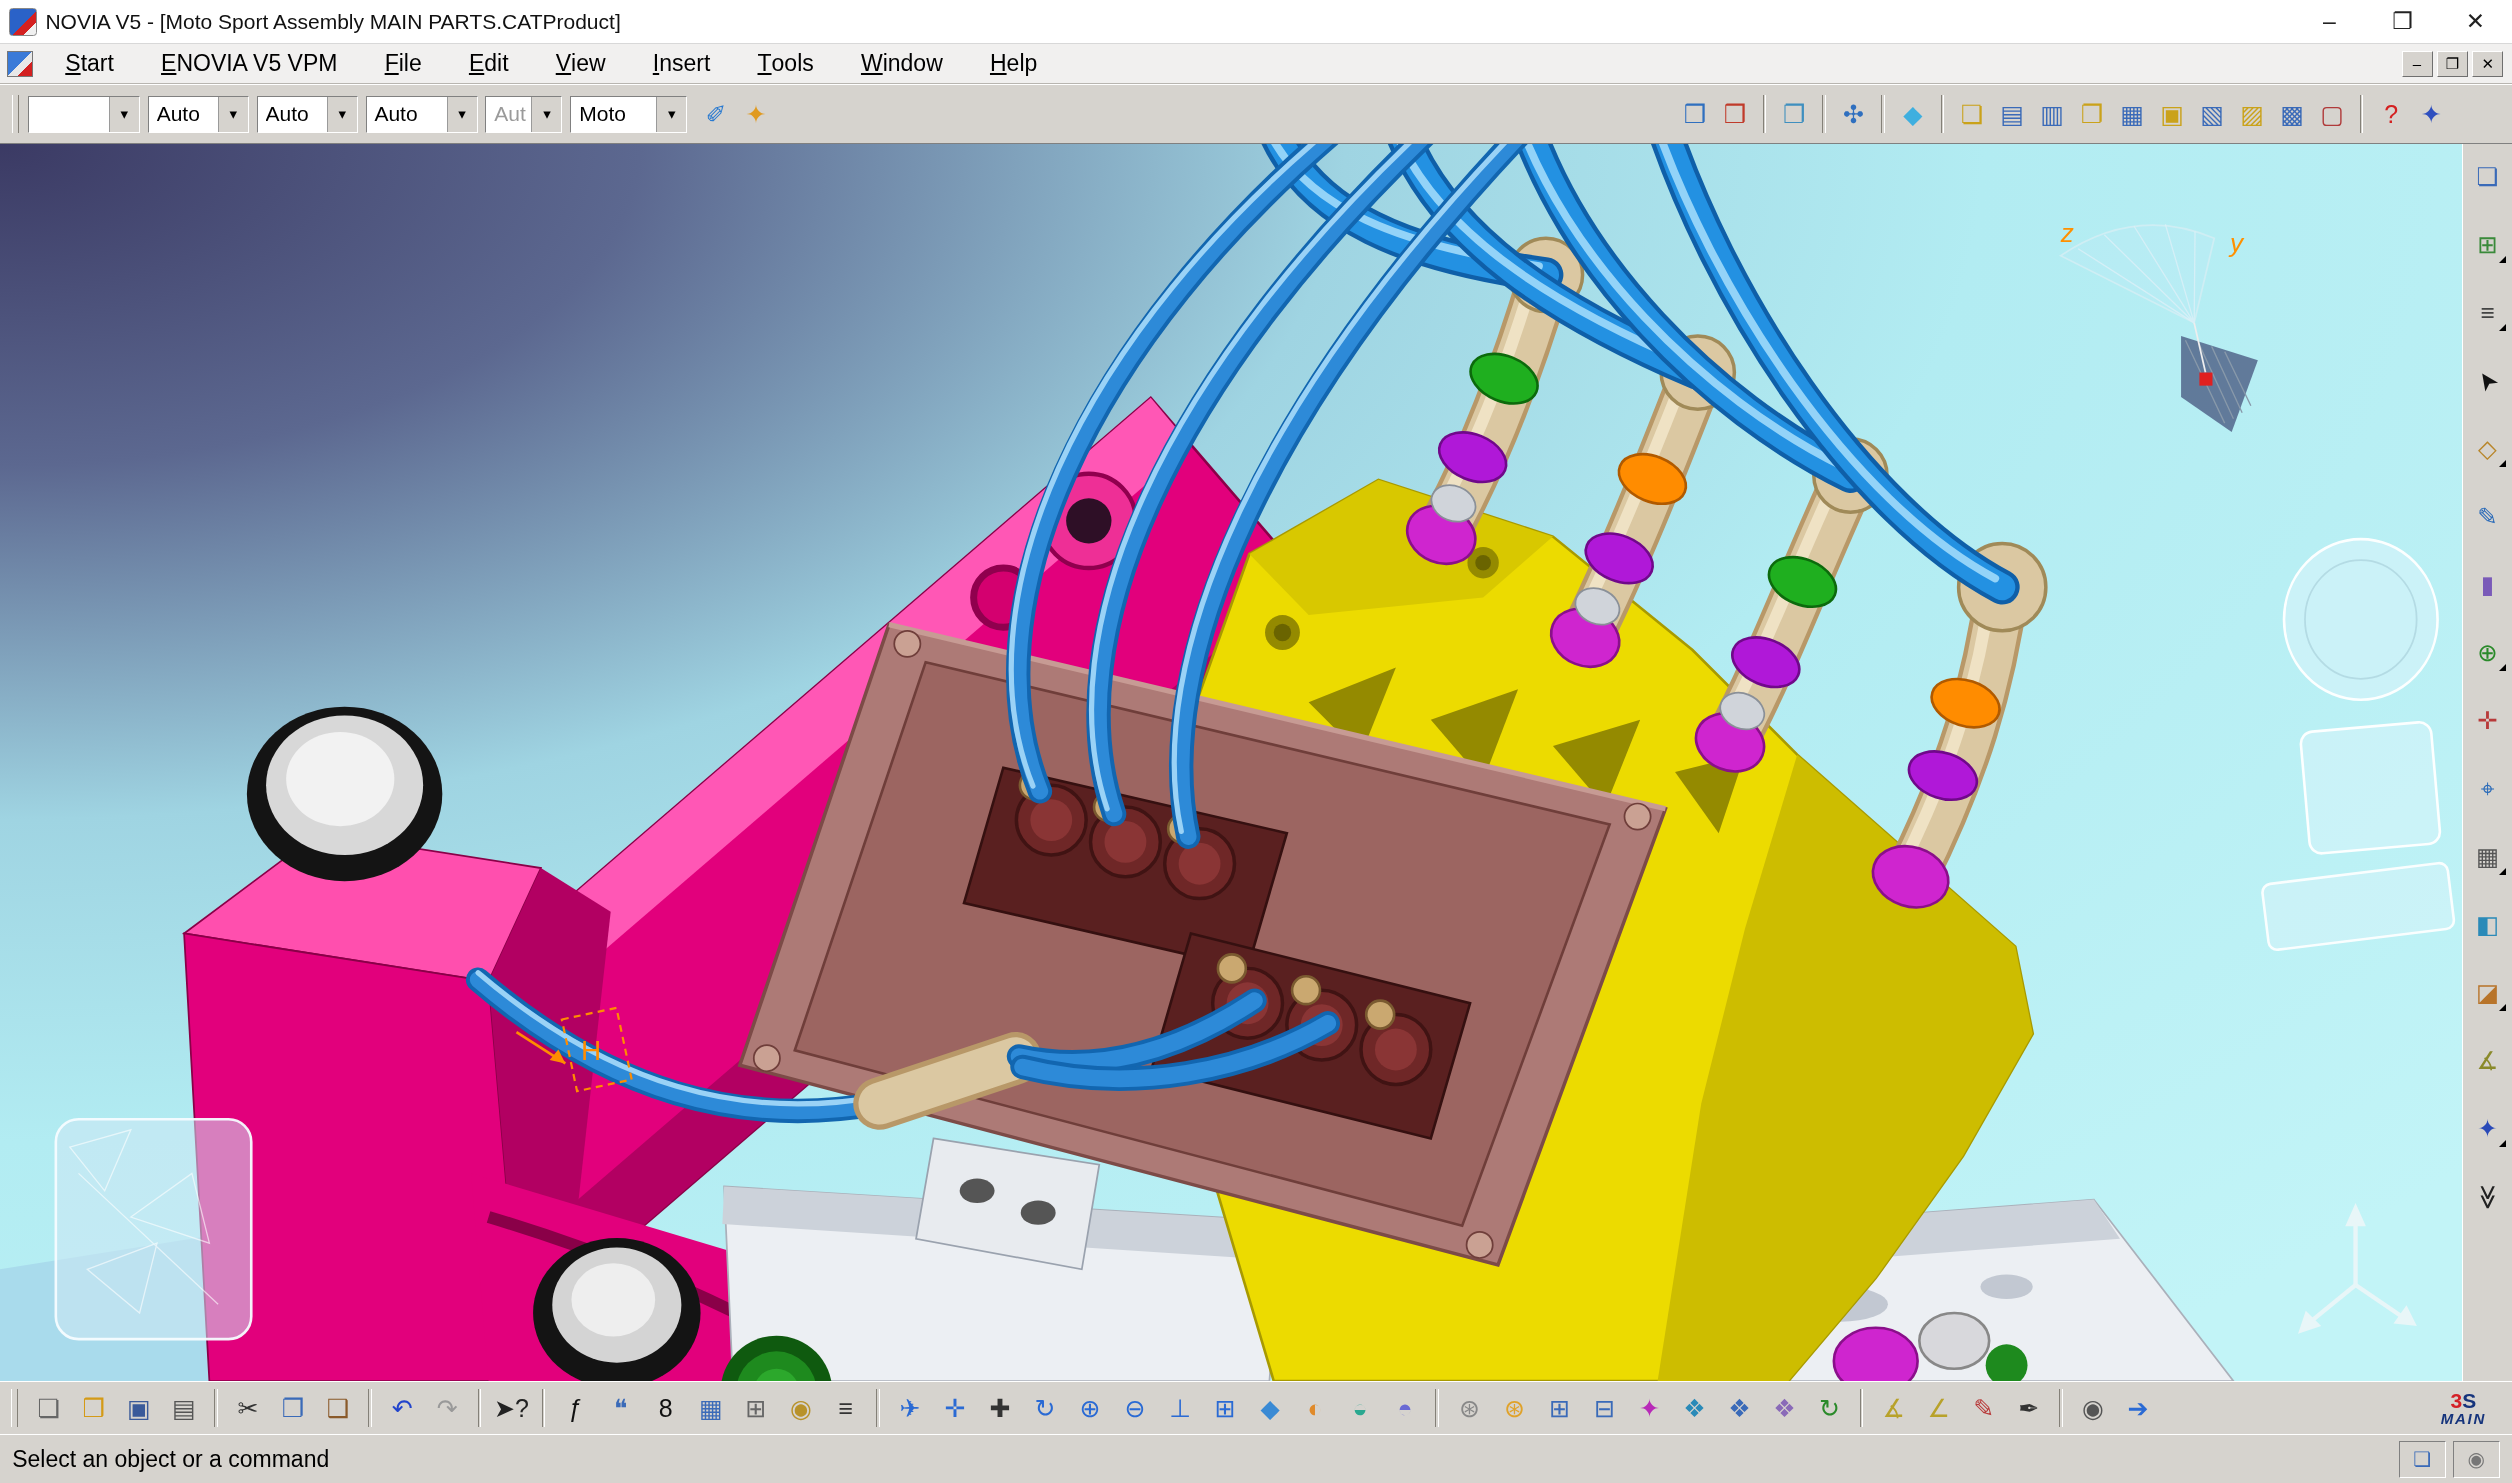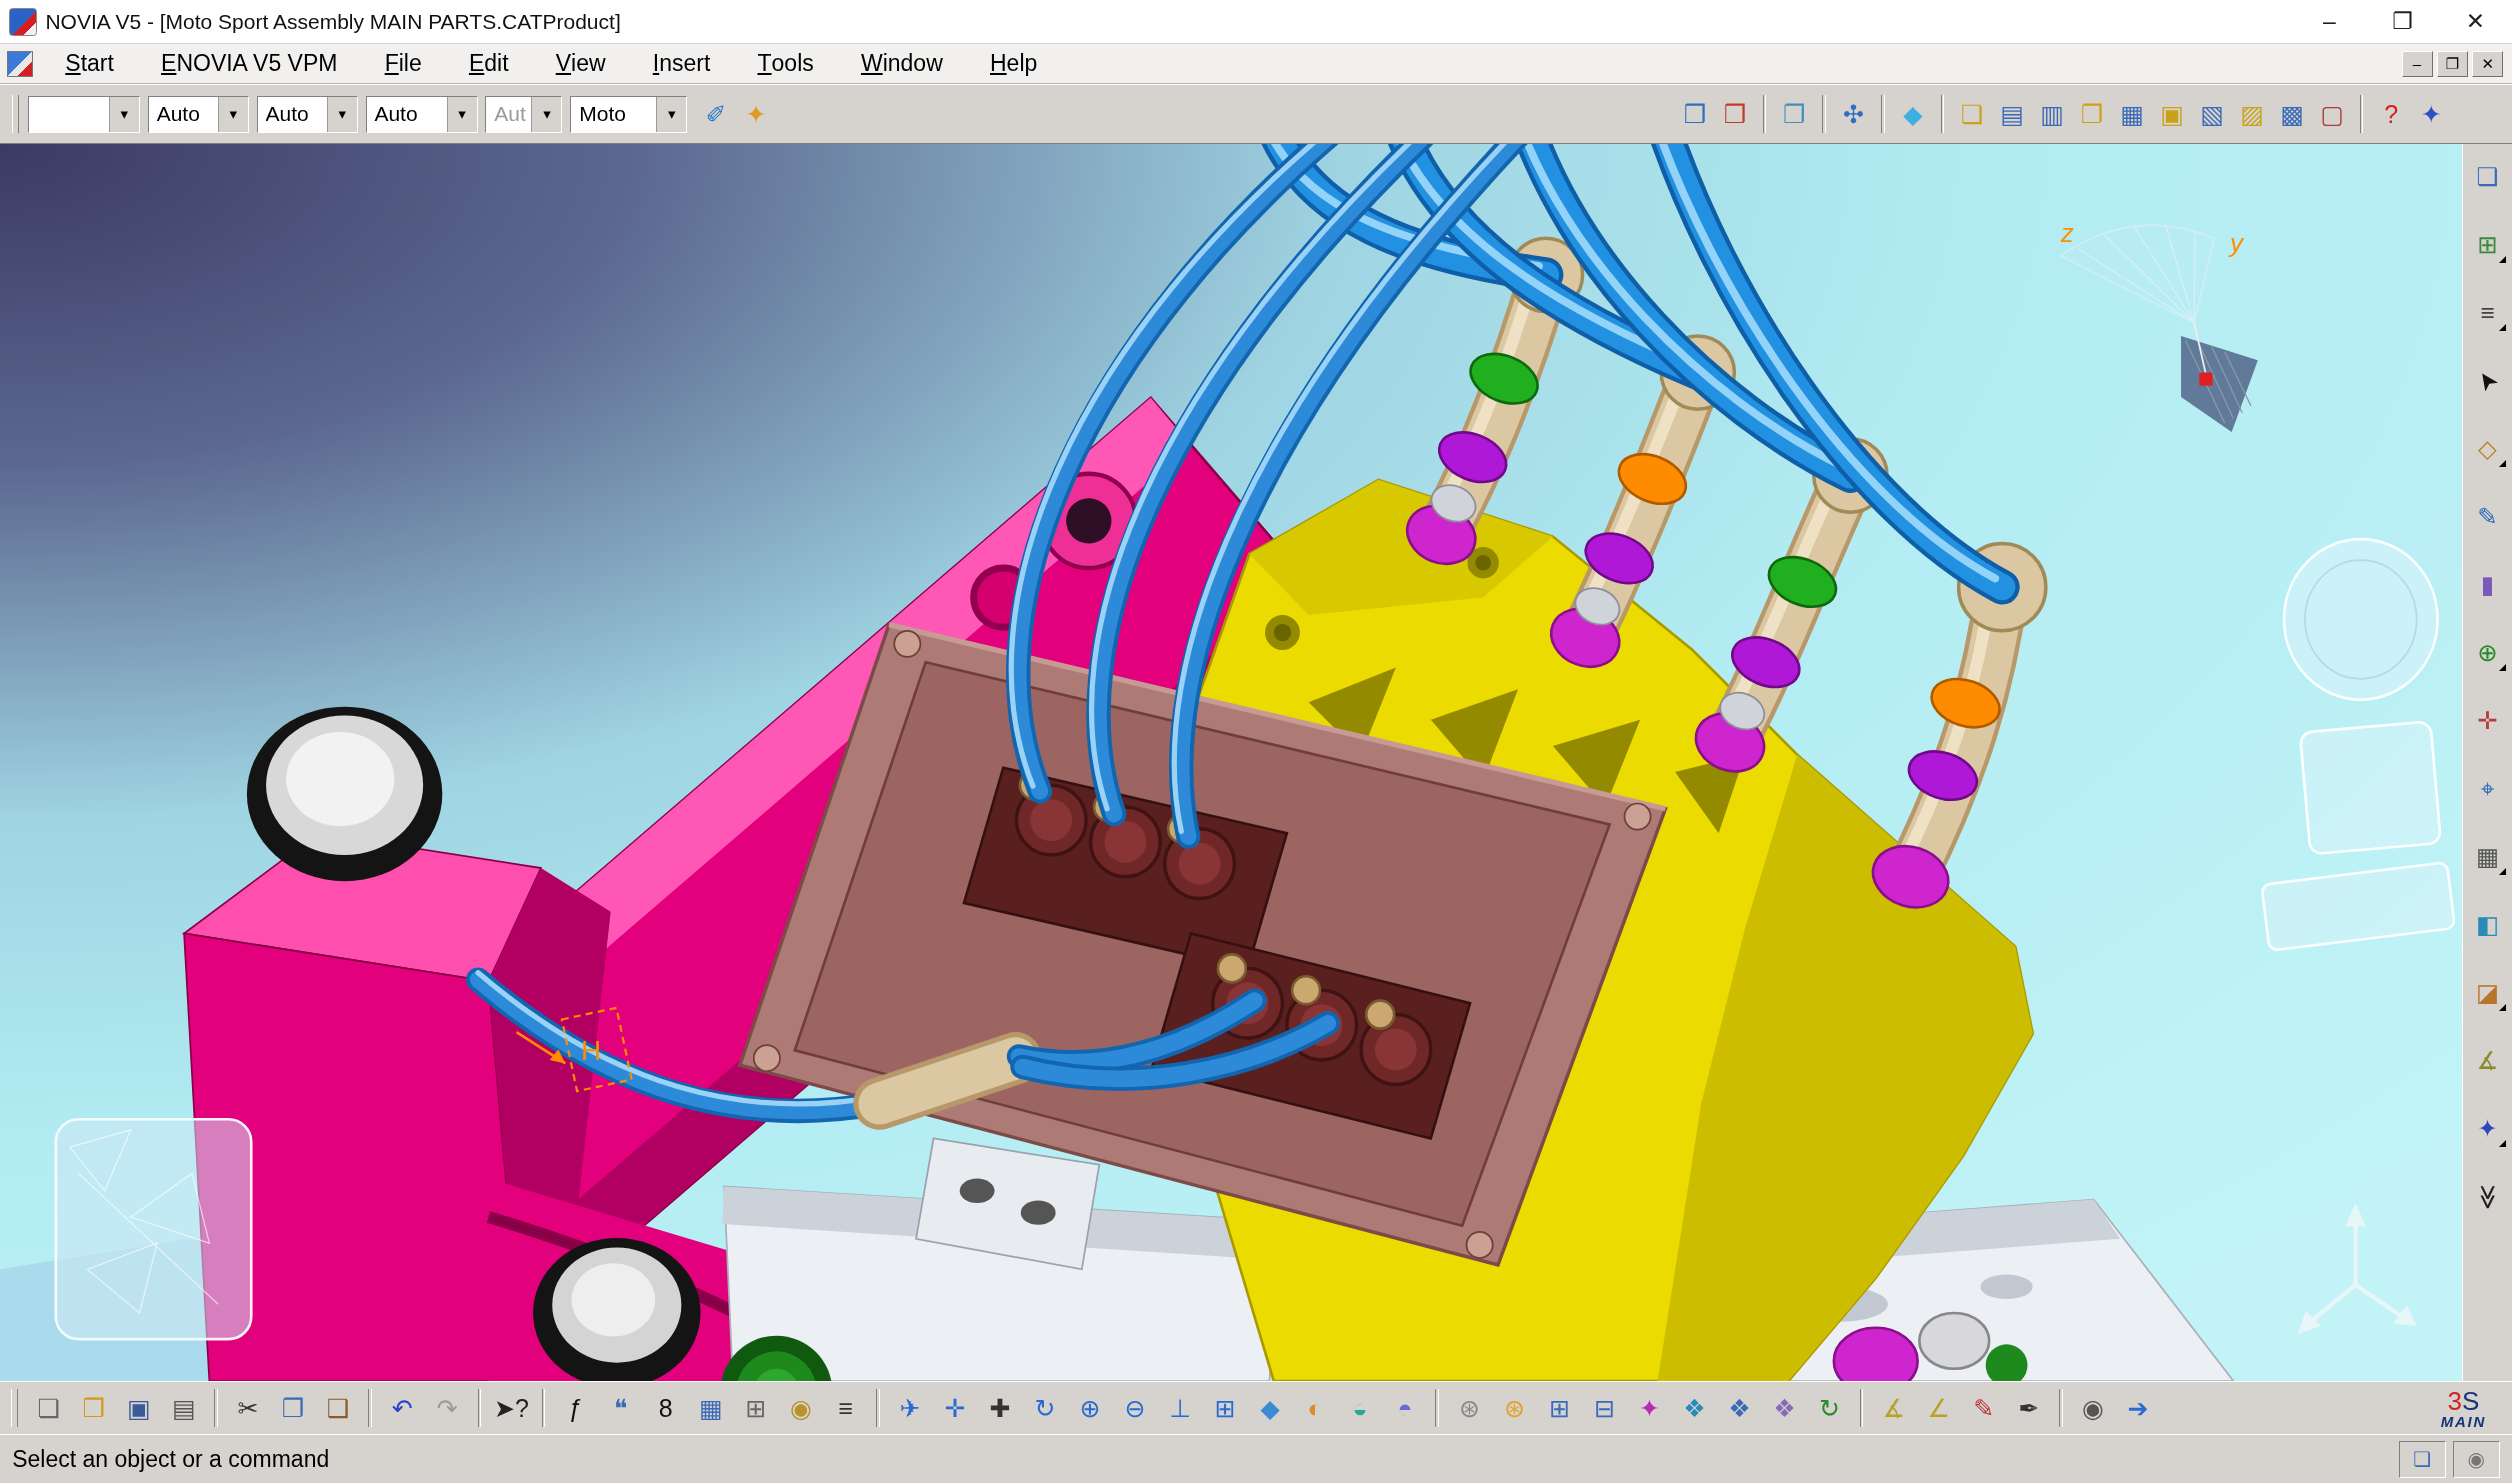--- a/index.html
+++ b/index.html
@@ -55,21 +55,21 @@
   .sidebar { width:50px; background:#d6d3ce; border-left:1.7px solid #fff;
     display:flex; flex-direction:column; align-items:center; padding-top:14px; gap:30px; }
   .sbtn { width:38px; height:38px; display:flex; align-items:center; justify-content:center; position:relative; }
   .sbtn .glyph { font-size:24.4px; line-height:1; display:inline-block; }
 
   
   .toolbar-bottom { height:53px; background:#d6d3ce; border-top:1.7px solid #fff; display:flex; align-items:center; padding:0 7px; }
   .bt-groups { display:flex; align-items:center; }
   .bt-groups .tbtn { width:45px; height:45px; }
   .logo { margin-left:auto; text-align:center; padding-right:19px; line-height:1; }
-  .logo .mark { font-size:26px; font-weight:normal; }
+  .logo .mark { font-size:21px; font-weight:bold; }
   .logo .m3 { color:#d42027; } .logo .ms { color:#16347c; }
   .logo .brand { font-size:15px; font-weight:bold; font-style:italic; color:#16347c; letter-spacing:1.7px; }
 
   
   .statusbar { height:49px; background:#d6d3ce; border-top:0.9px solid #fff; display:flex; align-items:center;
     font-size:23px; color:#000; padding:0 12.2px; }
   .status-right { margin-left:auto; display:flex; gap:7px; }
   .status-cell { width:47px; height:37px; border:1.7px solid; border-color:#808080 #fff #fff #808080;
     display:flex; align-items:center; justify-content:center; position:relative; }
   .status-cell .glyph { font-size:20px; }

